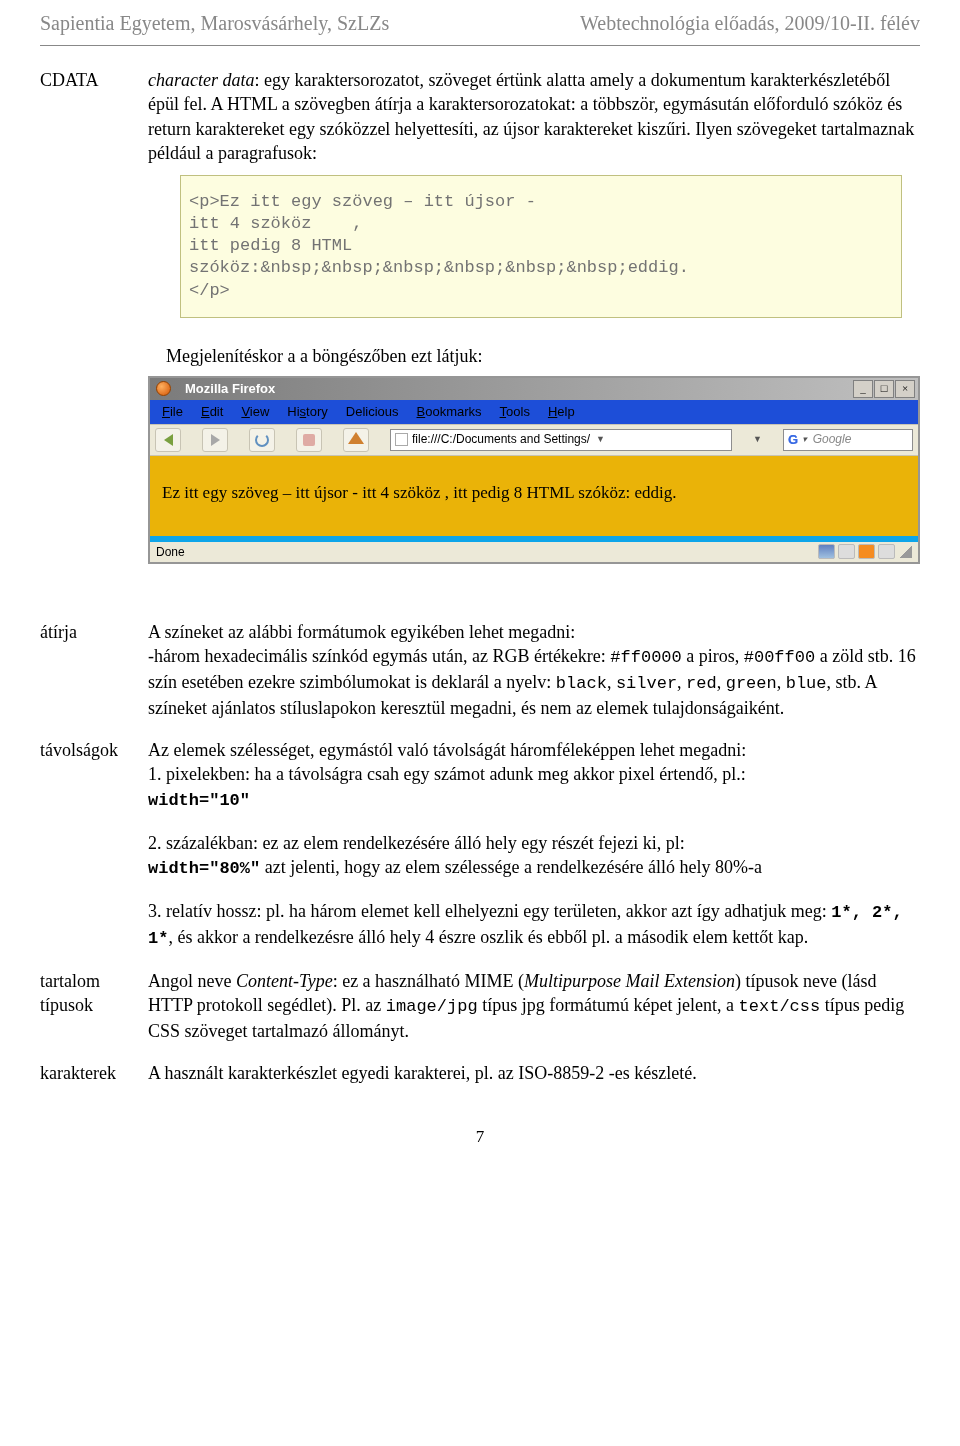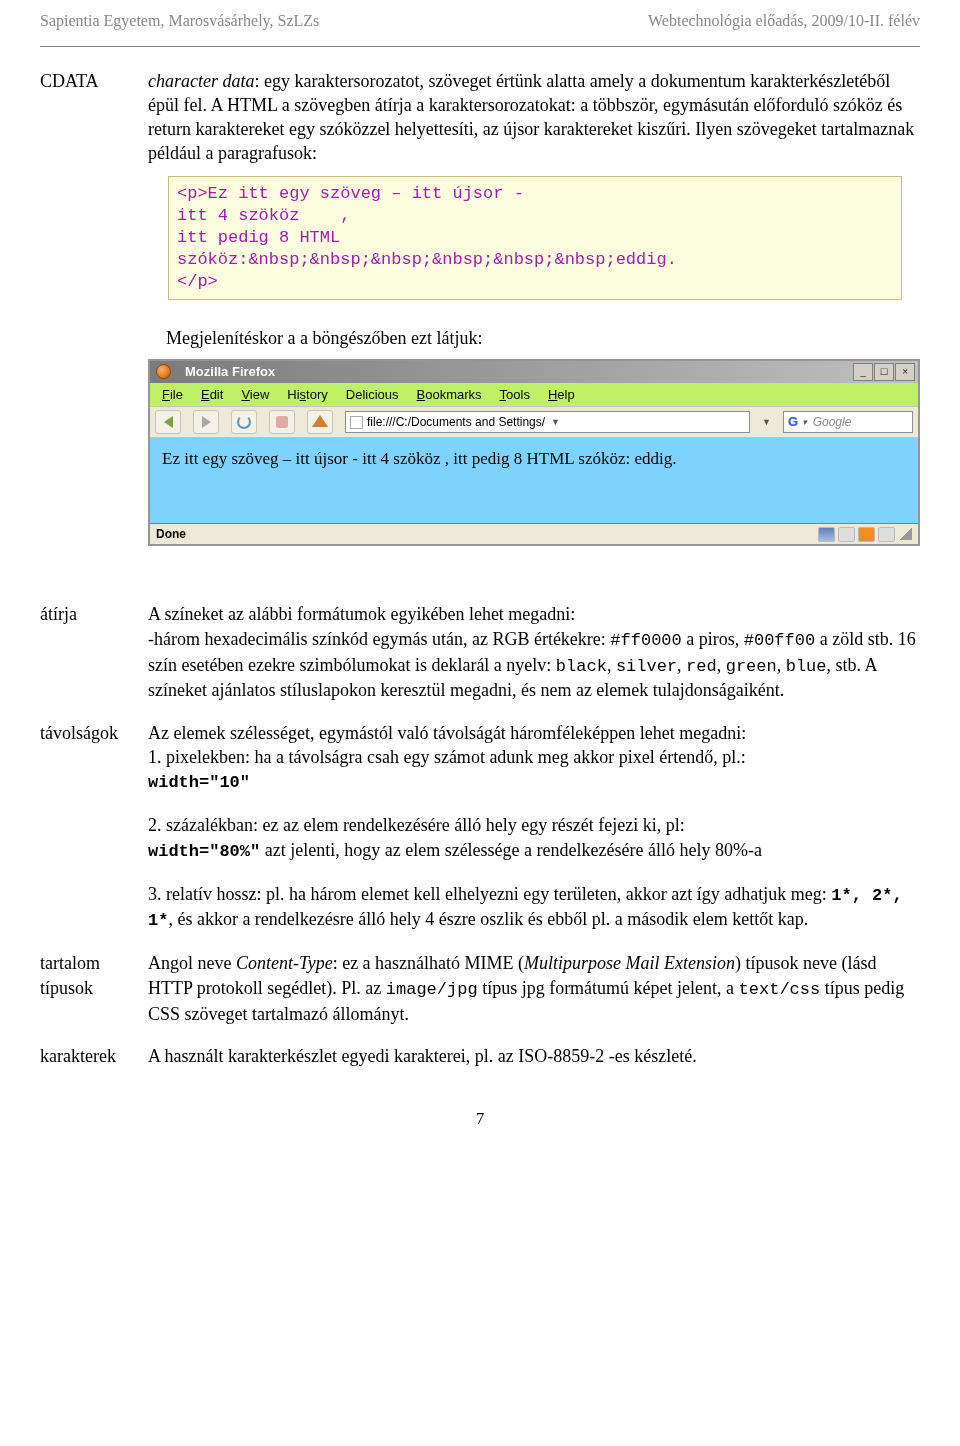--- a/index.html
+++ b/index.html
@@ -9,44 +9,44 @@
     line-height: 1.35;
     color: #000;
     background: #fff;
     width: 960px;
     margin: 0 auto;
     padding: 10px 40px 40px 40px;
   }
   .header {
     display: flex;
     justify-content: space-between;
-    font-size: 16px;
+    font-size: 20px;
     color: #888;
     border-bottom: 1px solid #888;
-    padding-bottom: 14px;
+    padding-bottom: 8px;
     margin-bottom: 22px;
   }
   table.def { border-collapse: collapse; width: 100%; }
   table.def td { vertical-align: top; padding: 0; }
   table.def td.term { width: 108px; padding-right: 8px; }
   table.def td.sep { height: 18px; }
   table.def td.sep2 { height: 28px; }
   .italic { font-style: italic; }
   .codeinline {
     font-family: "Courier New", Courier, monospace;
     font-size: 17px;
   }
   pre.codebox {
     font-family: "Courier New", Courier, monospace;
     font-size: 17px;
-    color: #a21caf;
+    color: #737373;
     background: #fdfde0;
     border: 1px solid #c0c080;
-    padding: 6px 8px;
-    margin: 10px 18px 10px 20px;
+    padding: 15px 8px;
+    margin: 10px 18px 10px 32px;
     white-space: pre;
     line-height: 1.3;
   }
   .subtext { margin: 26px 0 6px 18px; }
 
   
   .ff-window {
     border: 2px solid #969696;
     background: #ece9d8;
     margin: 8px 0 10px 0;
@@ -74,28 +74,28 @@
     width: 20px; height: 18px;
     background: #d4d0c8;
     border: 1px solid #808080;
     font-size: 11px; font-family: Tahoma;
     color: #000; display: flex; align-items: center; justify-content: center;
     line-height: 1;
   }
   .ff-menubar {
     display: flex; gap: 2px;
     padding: 2px 4px;
-    background: #bef264;
+    background: #1d4ed8;
     border-bottom: 1px solid #c8c4b4;
   }
   .ff-menu { padding: 1px 8px; }
   .ff-menu .ul { text-decoration: underline; }
   .ff-toolbar {
     display: flex; align-items: center;
-    gap: 12px;
+    gap: 21px;
     padding: 3px 5px;
     background: #ece9d8;
     border-bottom: 1px solid #c8c4b4;
   }
   .ff-tbtn {
     width: 26px; height: 24px;
     border: 1px solid #c8c4b4;
     background: #f4f2e8;
     display: flex; align-items: center; justify-content: center;
     border-radius: 3px;
@@ -140,33 +140,32 @@
     font-style: italic;
   }
   .ff-google-g {
     font-family: Arial; font-style: normal;
     font-weight: bold; font-size: 13px;
     background: linear-gradient(#4a7cff,#4a7cff);
     -webkit-background-clip: text; color: #3a6ae0;
   }
   .ff-content {
     min-height: 86px;
-    background: #7dd3fc;
-    padding: 10px 12px;
+    background: #eab308;
+    padding: 26px 12px;
     font-family: "Times New Roman", serif;
     font-size: 17px;
     color: #000;
-    border-bottom: 1px solid #0ea5e9;
+    border-bottom: 6px solid #0ea5e9;
   }
   .ff-status {
     display: flex; justify-content: space-between; align-items: center;
     padding: 2px 6px;
     background: #ece9d8;
     font-size: 12px;
-    font-weight: bold;
   }
   .ff-status .right { display: flex; gap: 3px; align-items: center; }
   .ff-sicon {
     width: 17px; height: 15px;
     border: 1px solid #bbb;
     background: #ddd;
     border-radius: 2px;
   }
   .ff-sicon.screen { background: linear-gradient(#6080c0,#a0c0e0); }
   .ff-sicon.feed   { background: #f58c20; }

